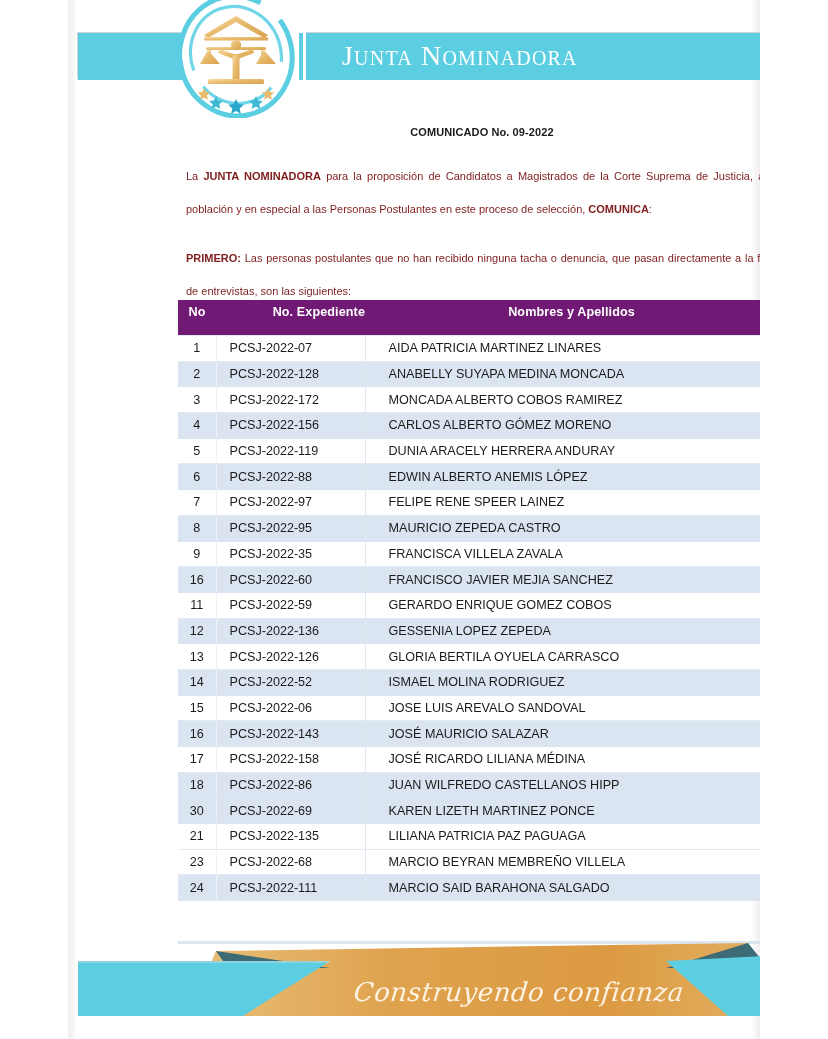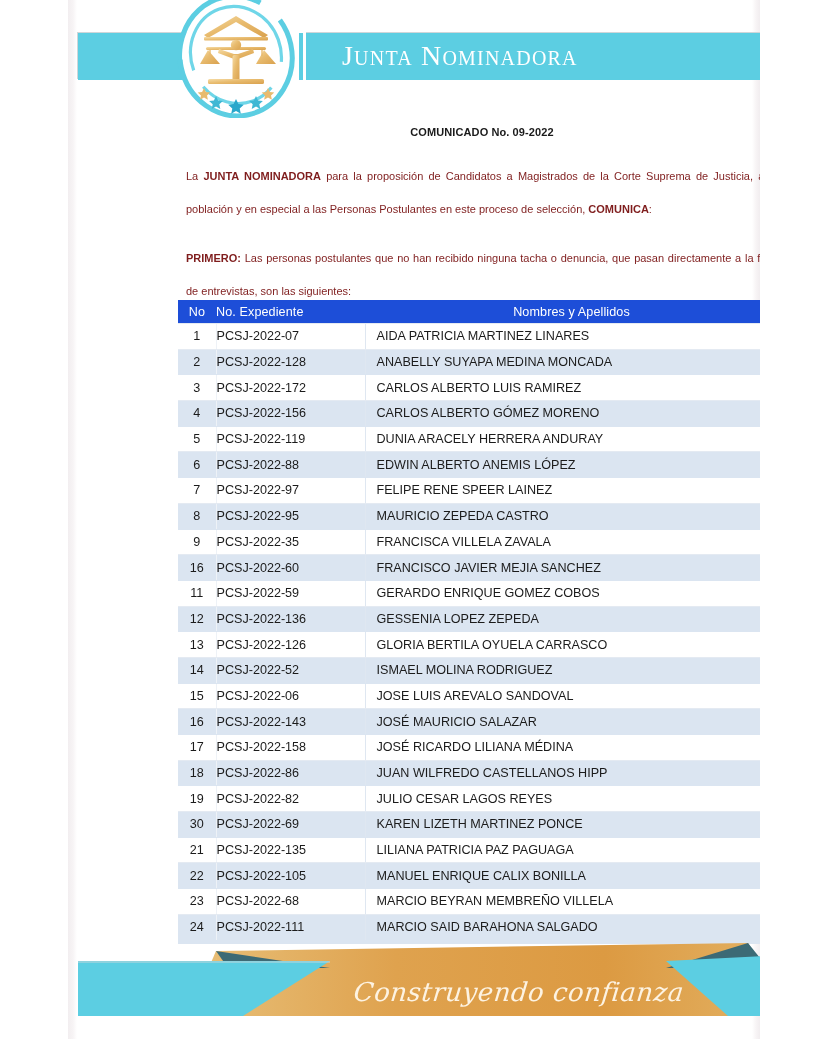--- a/index.html
+++ b/index.html
@@ -119,43 +119,43 @@
   
   .tbl {
     position: absolute;
     left: 110px; top: 300px;
     width: 600px;
     border-collapse: collapse;
     table-layout: fixed;
     font-size: 12.6px;
   }
   .tbl th {
-    background: #1d4ed8;
+    background: #701a75;
     color: #ffffff;
-    font-weight: normal;
+    font-weight: bold;
     font-size: 12.6px;
     height: 23px;
-    padding: 0 0 0 0;
+    padding: 0 0 12px 0;
     border: none;
     letter-spacing: 0.1px;
   }
   .tbl th.c-no      { width: 38px; text-align: center; }
-  .tbl th.c-exp     { width: 149px; text-align: left; }
+  .tbl th.c-exp     { width: 149px; text-align: right; }
   .tbl th.c-nom     { width: 413px; }
   .tbl td {
     height: 22.7px;
     color: #1b1b1b;
     border-top: 1px solid #e4eaf2;
     border-bottom: 1px solid #e4eaf2;
     white-space: nowrap;
     overflow: hidden;
   }
   .tbl td.c-no  { text-align: center; width: 38px; }
-  .tbl td.c-exp { padding-left: 0; width: 149px; border-left: 1px solid #eef2f7; }
-  .tbl td.c-nom { padding-left: 11px; width: 413px; border-left: 1px solid #dfe7f1; }
+  .tbl td.c-exp { padding-left: 13px; width: 149px; border-left: 1px solid #eef2f7; }
+  .tbl td.c-nom { padding-left: 23px; width: 413px; border-left: 1px solid #dfe7f1; }
   .tbl tr.alt td { background: #dbe5f1; border-top-color: #dbe5f1; border-bottom-color: #dbe5f1; }
   .tbl tr.plain td { background: #ffffff; }
   .tbl tr.plain td.c-no { background: #ffffff; }
   .tbl-bottom {
     position: absolute;
     left: 110px;
     width: 600px;
     height: 3px;
     background: #dbe5f1;
   }
@@ -268,21 +268,21 @@
           <td class="c-nom">AIDA PATRICIA MARTINEZ LINARES</td>
         </tr>
         <tr class="alt">
           <td class="c-no">2</td>
           <td class="c-exp">PCSJ-2022-128</td>
           <td class="c-nom">ANABELLY SUYAPA MEDINA MONCADA</td>
         </tr>
         <tr class="plain">
           <td class="c-no">3</td>
           <td class="c-exp">PCSJ-2022-172</td>
-          <td class="c-nom">CARLOS ALBERTO LUIS RAMIREZ</td>
+          <td class="c-nom">MONCADA ALBERTO COBOS RAMIREZ</td>
         </tr>
         <tr class="alt">
           <td class="c-no">4</td>
           <td class="c-exp">PCSJ-2022-156</td>
           <td class="c-nom">CARLOS ALBERTO GÓMEZ MORENO</td>
         </tr>
         <tr class="plain">
           <td class="c-no">5</td>
           <td class="c-exp">PCSJ-2022-119</td>
           <td class="c-nom">DUNIA ARACELY HERRERA ANDURAY</td>
@@ -345,39 +345,29 @@
         <tr class="plain">
           <td class="c-no">17</td>
           <td class="c-exp">PCSJ-2022-158</td>
           <td class="c-nom">JOSÉ RICARDO LILIANA MÉDINA</td>
         </tr>
         <tr class="alt">
           <td class="c-no">18</td>
           <td class="c-exp">PCSJ-2022-86</td>
           <td class="c-nom">JUAN WILFREDO CASTELLANOS HIPP</td>
         </tr>
-        <tr class="plain">
-          <td class="c-no">19</td>
-          <td class="c-exp">PCSJ-2022-82</td>
-          <td class="c-nom">JULIO CESAR LAGOS REYES</td>
-        </tr>
         <tr class="alt">
           <td class="c-no">30</td>
           <td class="c-exp">PCSJ-2022-69</td>
           <td class="c-nom">KAREN LIZETH MARTINEZ PONCE</td>
         </tr>
         <tr class="plain">
           <td class="c-no">21</td>
           <td class="c-exp">PCSJ-2022-135</td>
           <td class="c-nom">LILIANA PATRICIA PAZ PAGUAGA</td>
-        </tr>
-        <tr class="alt">
-          <td class="c-no">22</td>
-          <td class="c-exp">PCSJ-2022-105</td>
-          <td class="c-nom">MANUEL ENRIQUE CALIX BONILLA</td>
         </tr>
         <tr class="plain">
           <td class="c-no">23</td>
           <td class="c-exp">PCSJ-2022-68</td>
           <td class="c-nom">MARCIO BEYRAN MEMBREÑO VILLELA</td>
         </tr>
         <tr class="alt">
           <td class="c-no">24</td>
           <td class="c-exp">PCSJ-2022-111</td>
           <td class="c-nom">MARCIO SAID BARAHONA SALGADO</td>

